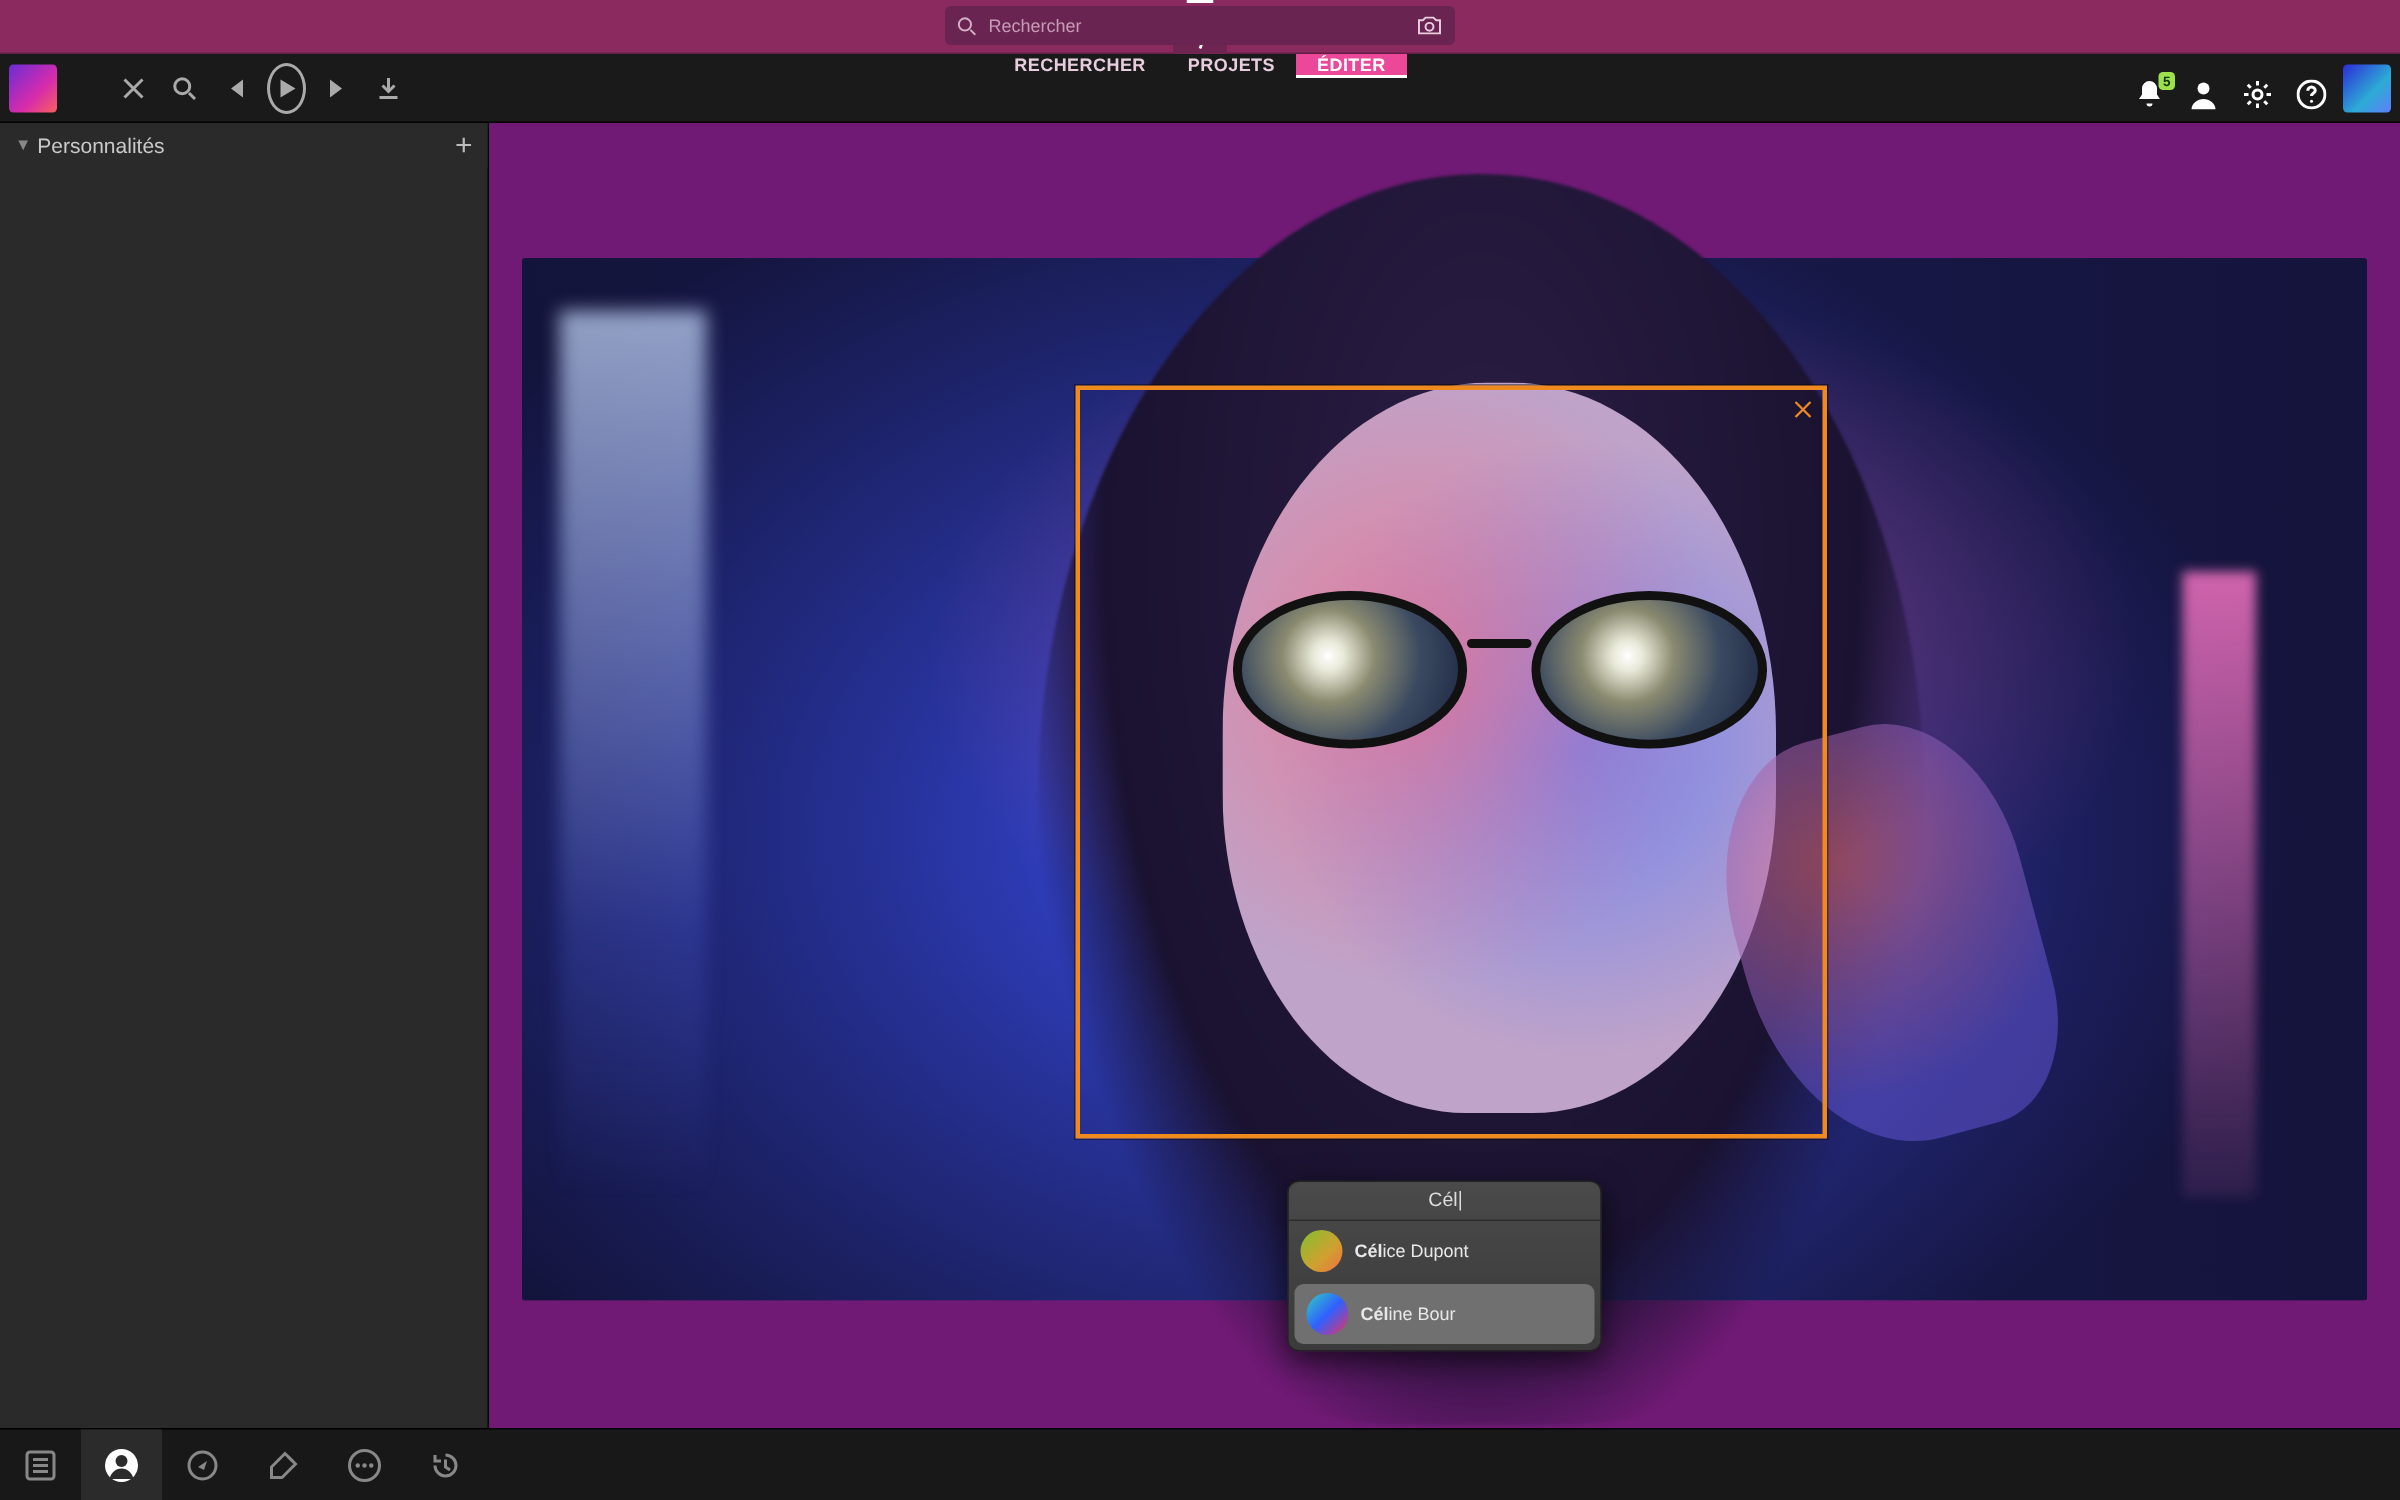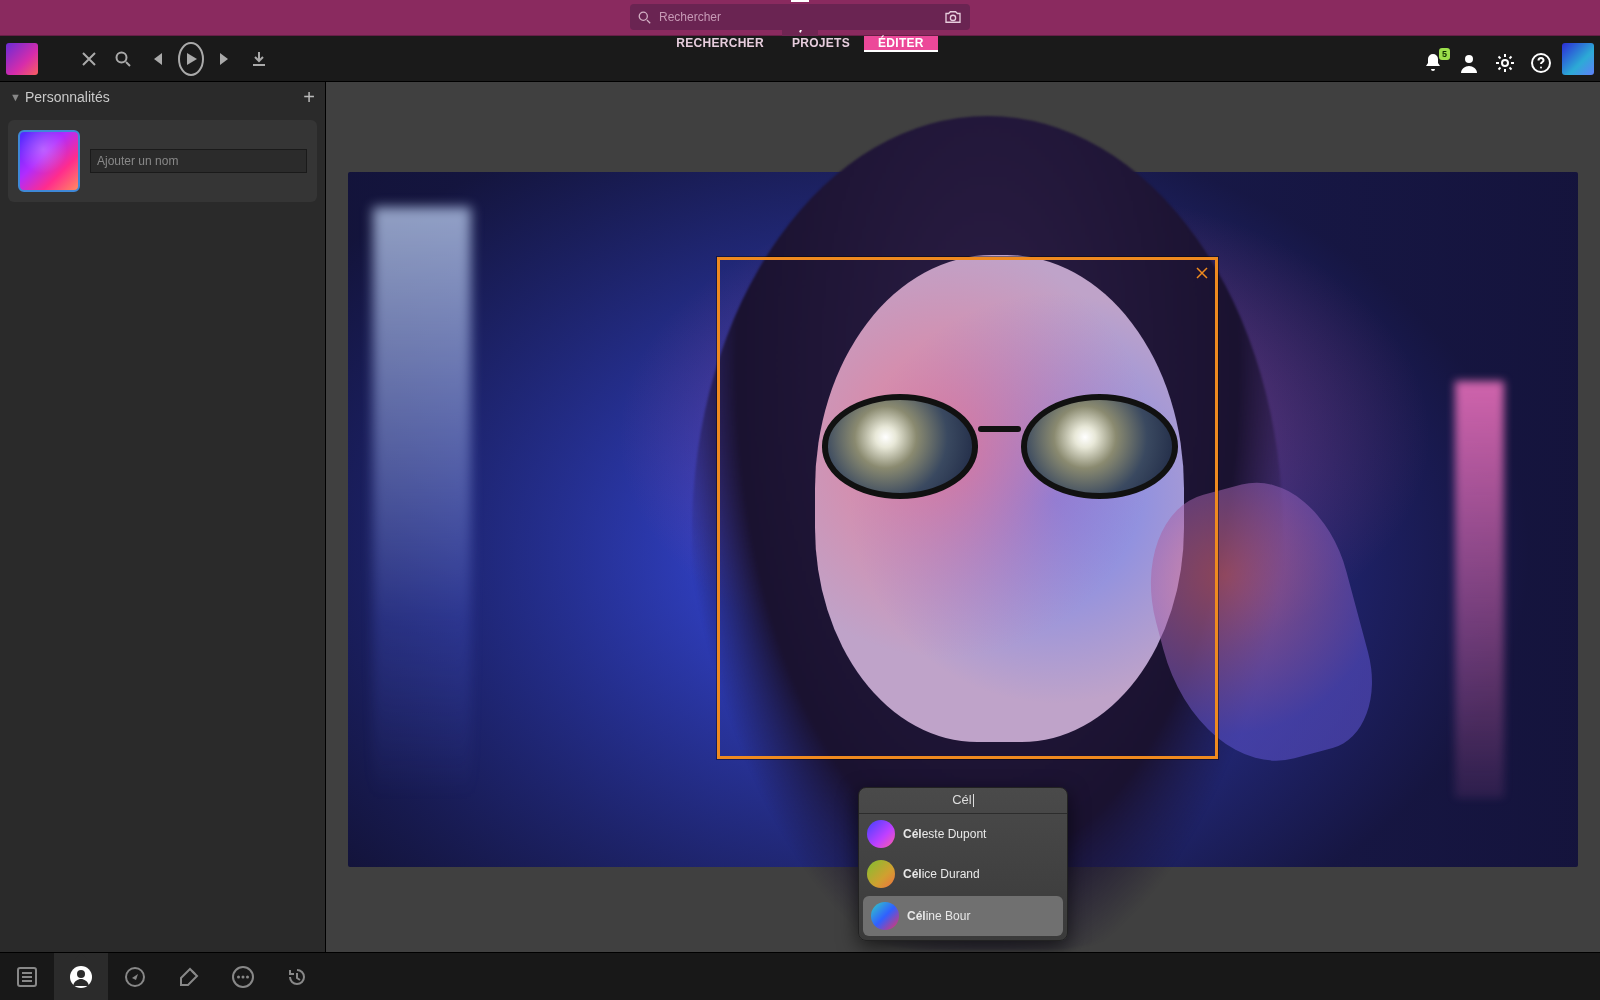--- a/index.html
+++ b/index.html
@@ -143,21 +143,21 @@
     flex:1;
     background:#2b2b2b; border:1px solid #1a1a1a;
     color:#ddd; font-size:12px;
     padding:4px 6px;
   }
   .name-input::placeholder { color:#888; }
 
   
   .viewer {
     position:absolute; left:326px; right:0; top:82px; bottom:48px;
-    background:#404040;
+    background:#701a75;
     overflow:hidden;
   }
   .photo {
     position:absolute;
     left:22px; right:22px; top:90px;
     height:695px;
     background:
       radial-gradient(ellipse 55% 60% at 55% 38%, rgba(255,90,120,.45), transparent 60%),
       radial-gradient(ellipse 70% 80% at 40% 55%, rgba(60,80,255,.6), rgba(20,20,60,.9) 80%),
       linear-gradient(90deg,#0b1030 0%,#2a3aa0 30%,#3f52d0 55%,#2a2a80 80%,#1a1040 100%);
@@ -398,24 +398,20 @@
   <div class="spacer"></div>
   <div class="thumb16" style="background:linear-gradient(135deg,#2c2cd6,#2cabd6 60%,#5f7ff9);"></div>
 </div>
 
 <div class="sidebar">
   <div class="section-head">
     <span class="chev">▼</span>
     <span>Personnalités</span>
     <span class="plus">+</span>
   </div>
-  <div class="person-card">
-    <div class="person-thumb"></div>
-    <input class="name-input" placeholder="Ajouter un nom" style="">
-  </div>
 </div>
 
 <div class="viewer">
   <div class="photo">
     <div class="side-light-l"></div>
     <div class="side-light-r"></div>
     <div class="hair"></div>
     <div class="face"></div>
     <div class="glasses">
       <div class="lens l"></div>
@@ -431,26 +427,22 @@
           </svg>
       </div>
     </div>
   </div>
 
   <div class="popover">
     <div class="pop-input">
       <span>Cél</span><span class="caret"></span>
     </div>
     <div class="pop-item">
-      <div class="av av1"></div>
-      <span><b>Cél</b><span>este Dupont</span></span>
-    </div>
-    <div class="pop-item">
       <div class="av av2"></div>
-      <span><b>Cél</b><span>ice Durand</span></span>
+      <span><b>Cél</b><span>ice Dupont</span></span>
     </div>
     <div class="pop-item selected">
       <div class="av av3"></div>
       <span><b>Cél</b><span>ine Bour</span></span>
     </div>
   </div>
 </div>
 
 <div class="bottombar">
   <div class="bottom-btn">

